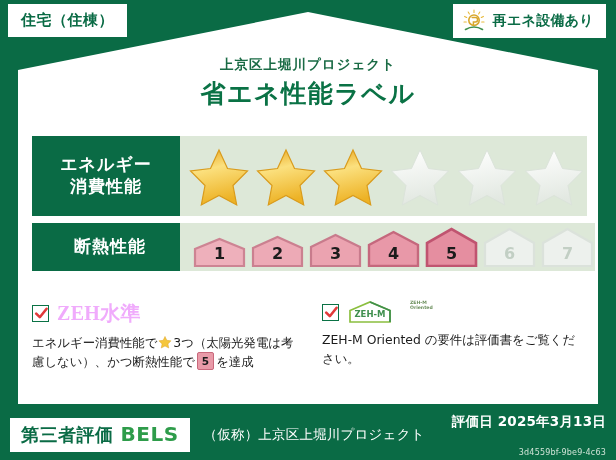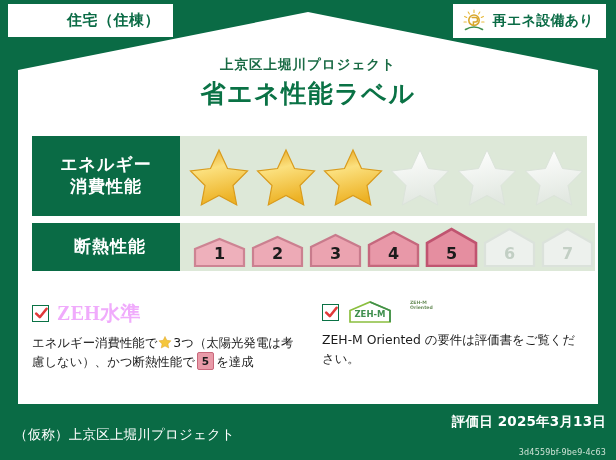--- a/index.html
+++ b/index.html
@@ -29,21 +29,21 @@
   
   .type-tag {
     position: absolute;
     left: 8px; top: 4px;
     background: #ffffff;
     padding: 6px 13px 7px 13px;
     z-index: 6;
   }
   .type-tag span {
     font-size: 15px; font-weight: bold;
-    color: #0a6b45; letter-spacing: 0.5px; margin-left: 46px;
+    color: #0a6b45; letter-spacing: 0.5px;
   }
 
   
   .reg-badge {
     position: absolute;
     right: 10px; top: 4px;
     background: #ffffff;
     padding: 5px 12px 5px 8px;
     display: flex; align-items: center; gap: 6px;
     z-index: 6;
@@ -362,20 +362,24 @@
             <span>ZEH-M</span><br>
             <span>Oriented</span>
           </span>
         </span>
       </div>
       <div class="crit-body">ZEH-M Oriented の要件は評価書をご覧ください。</div>
     </div>
   </div>
 
   <div class="footer">
+    <div class="bels-box">
+      <span class="bels-jp">第三者評価</span>
+      <span class="bels-en">BELS</span>
+    </div>
     <div class="project-name">（仮称）上京区上堀川プロジェクト</div>
     <div class="eval-block">
       <div class="eval-date">評価日 2025年3月13日</div>
       <div class="eval-id">3d4559bf-9be9-4c63</div>
     </div>
   </div>
 
 </div>
 
 </body></html>

